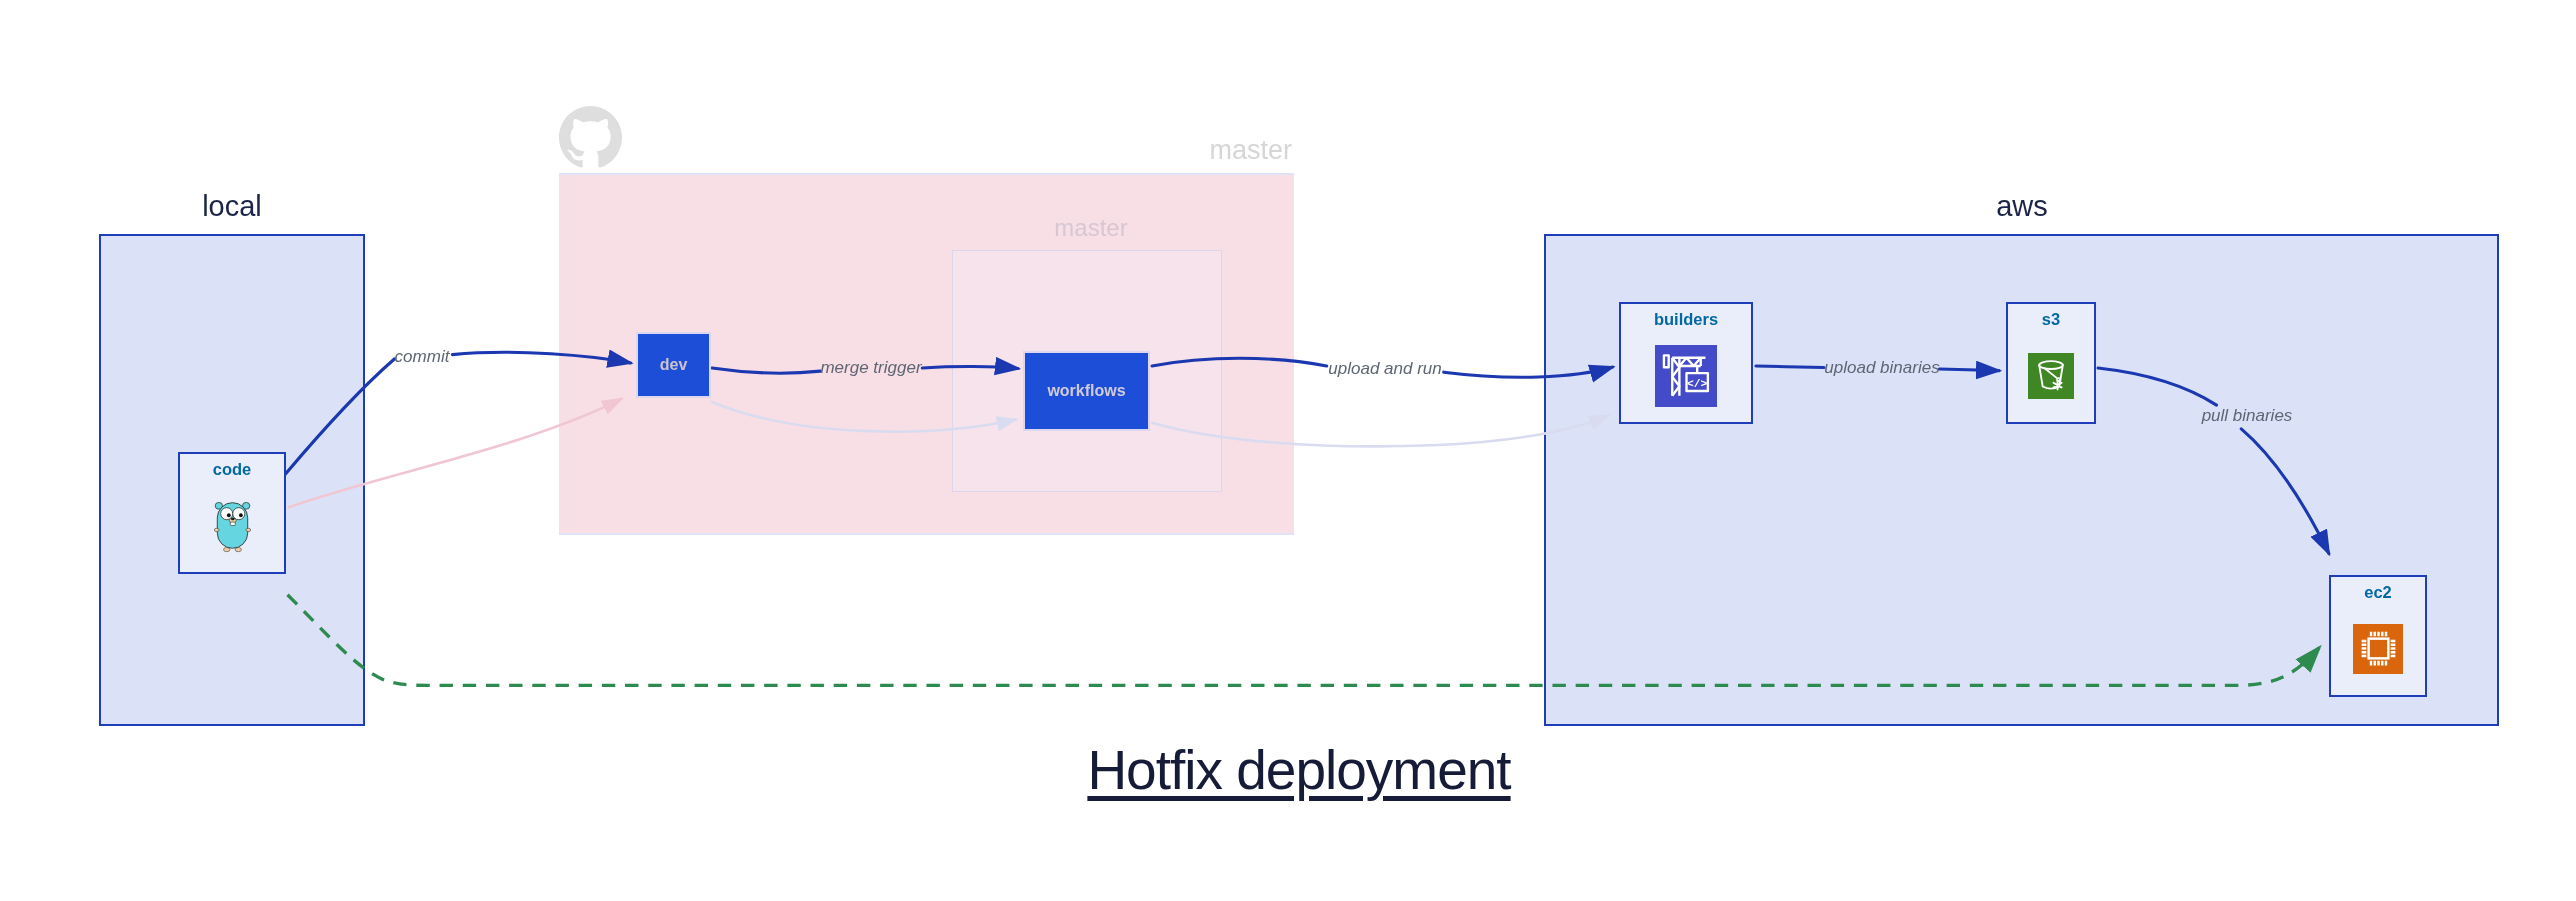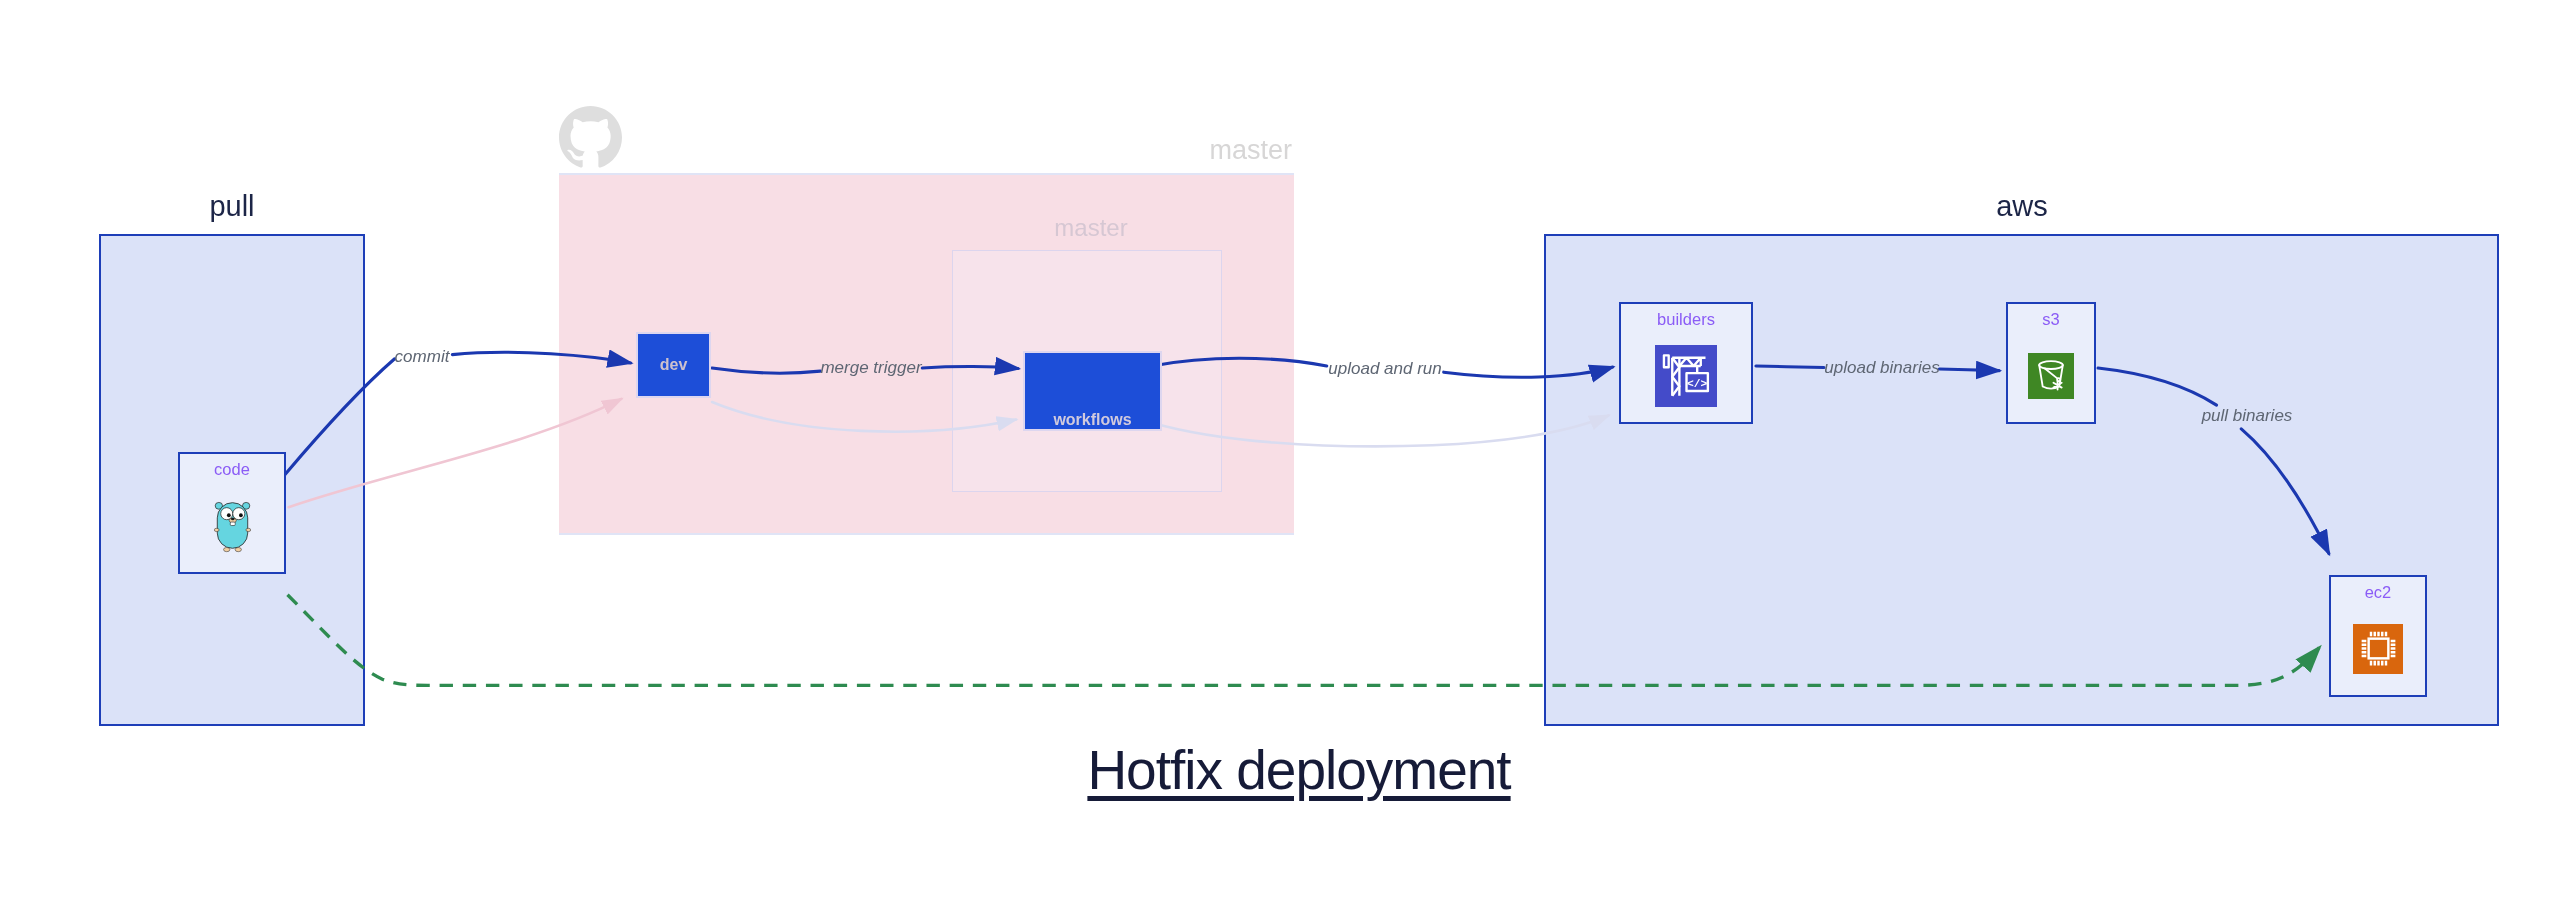--- a/index.html
+++ b/index.html
@@ -14,28 +14,28 @@
   .box-master{left:952px;top:250px;width:270px;height:242px;background:#f7e3eb;border:1.5px solid #dcd5ee;}
 
   .container-title{position:absolute;z-index:4;font-size:29px;color:#1c2547;transform:translateX(-50%);white-space:nowrap;}
   .github-title{position:absolute;z-index:4;font-size:27px;color:#d7d6d6;transform:translateX(-100%);white-space:nowrap;}
   .master-title{position:absolute;z-index:4;font-size:24px;color:#d6c7d3;transform:translateX(-50%);white-space:nowrap;}
 
   
   .node{position:absolute;box-sizing:border-box;z-index:3;display:flex;flex-direction:column;align-items:center;}
   .node-strong{background:#eaeefb;border:2.6px solid #1d3eb8;}
   .node-faded{background:#1d4ed8;border:2.1px solid #ddd6ef;justify-content:center;}
-  .node-label{font-weight:normal;font-size:16.5px;color:#8b5cf6;margin-top:6.2px;}
+  .node-label{font-weight:bold;font-size:16.5px;color:#0369a1;margin-top:6.2px;}
   .node-label-faded{font-weight:bold;font-size:16px;}
   .icon-wrap{margin:auto;display:flex;align-items:center;justify-content:center;}
   .icon-square{display:flex;align-items:center;justify-content:center;}
 
   .node-code{left:178px;top:452px;width:108px;height:122px;}
   .node-dev{left:636px;top:332px;width:75px;height:66px;}
-  .node-workflows{left:1023px;top:351px;width:139px;height:80px;justify-content:flex-end;}
+  .node-workflows{left:1023px;top:351px;width:127px;height:80px;}
   .node-builders{left:1619px;top:302px;width:134px;height:122px;}
   .node-s3{left:2006px;top:302px;width:90px;height:122px;}
   .node-ec2{left:2329px;top:559px;width:98px;height:122px;margin-top:16px;}
 
   .dev-label{color:#cdc2cd;}
   .workflows-label{color:#d1cadd;}
 
   
   .edge-label{position:absolute;z-index:4;font-style:italic;font-size:17px;color:#5e6673;transform:translate(-50%,-50%);white-space:nowrap;}
 
@@ -59,21 +59,21 @@
   <div class="container-box box-github"></div>
   <div class="container-box box-master"></div>
   <div class="container-box box-aws"></div>
 
   <span class="gh-logo">
     <svg width="63" height="63" viewBox="0 0 16 16" aria-hidden="true">
       <path fill="#dedede" d="M8 0C3.58 0 0 3.58 0 8c0 3.54 2.29 6.53 5.47 7.59.4.07.55-.17.55-.38 0-.19-.01-.82-.01-1.49-2.01.37-2.53-.49-2.69-.94-.09-.23-.48-.94-.82-1.13-.28-.15-.68-.52-.01-.53.63-.01 1.08.58 1.23.82.72 1.21 1.87.87 2.33.66.07-.52.28-.87.51-1.07-1.78-.2-3.64-.89-3.64-3.95 0-.87.31-1.59.82-2.15-.08-.2-.36-1.02.08-2.12 0 0 .67-.21 2.2.82.64-.18 1.32-.27 2-.27s1.36.09 2 .27c1.53-1.04 2.2-.82 2.2-.82.44 1.1.16 1.92.08 2.12.51.56.82 1.27.82 2.15 0 3.07-1.87 3.75-3.65 3.95.29.25.54.73.54 1.48 0 1.07-.01 1.93-.01 2.2 0 .21.15.46.55.38A8.01 8.01 0 0 0 16 8c0-4.42-3.58-8-8-8z"></path>
     </svg>
   </span>
 
-  <div class="container-title" style="left:232px;top:190px;">pull</div>
+  <div class="container-title" style="left:232px;top:190px;">local</div>
   <div class="github-title" style="left:1292px;top:135px;">master</div>
   <div class="master-title" style="left:1091px;top:214px;">master</div>
   <div class="container-title" style="left:2022px;top:190px;">aws</div>
 
   <svg id="edges" width="2604" height="902" viewBox="0 0 5054 1750">
     <defs>
       <marker id="arrow-blue" markerWidth="9" markerHeight="7" refX="7.5" refY="3" orient="auto">
         <path d="M0 0 L8.5 3 L0 6 Z" fill="#1b38b0"></path>
       </marker>
       <marker id="arrow-green" markerWidth="9" markerHeight="7" refX="7.5" refY="3" orient="auto">

